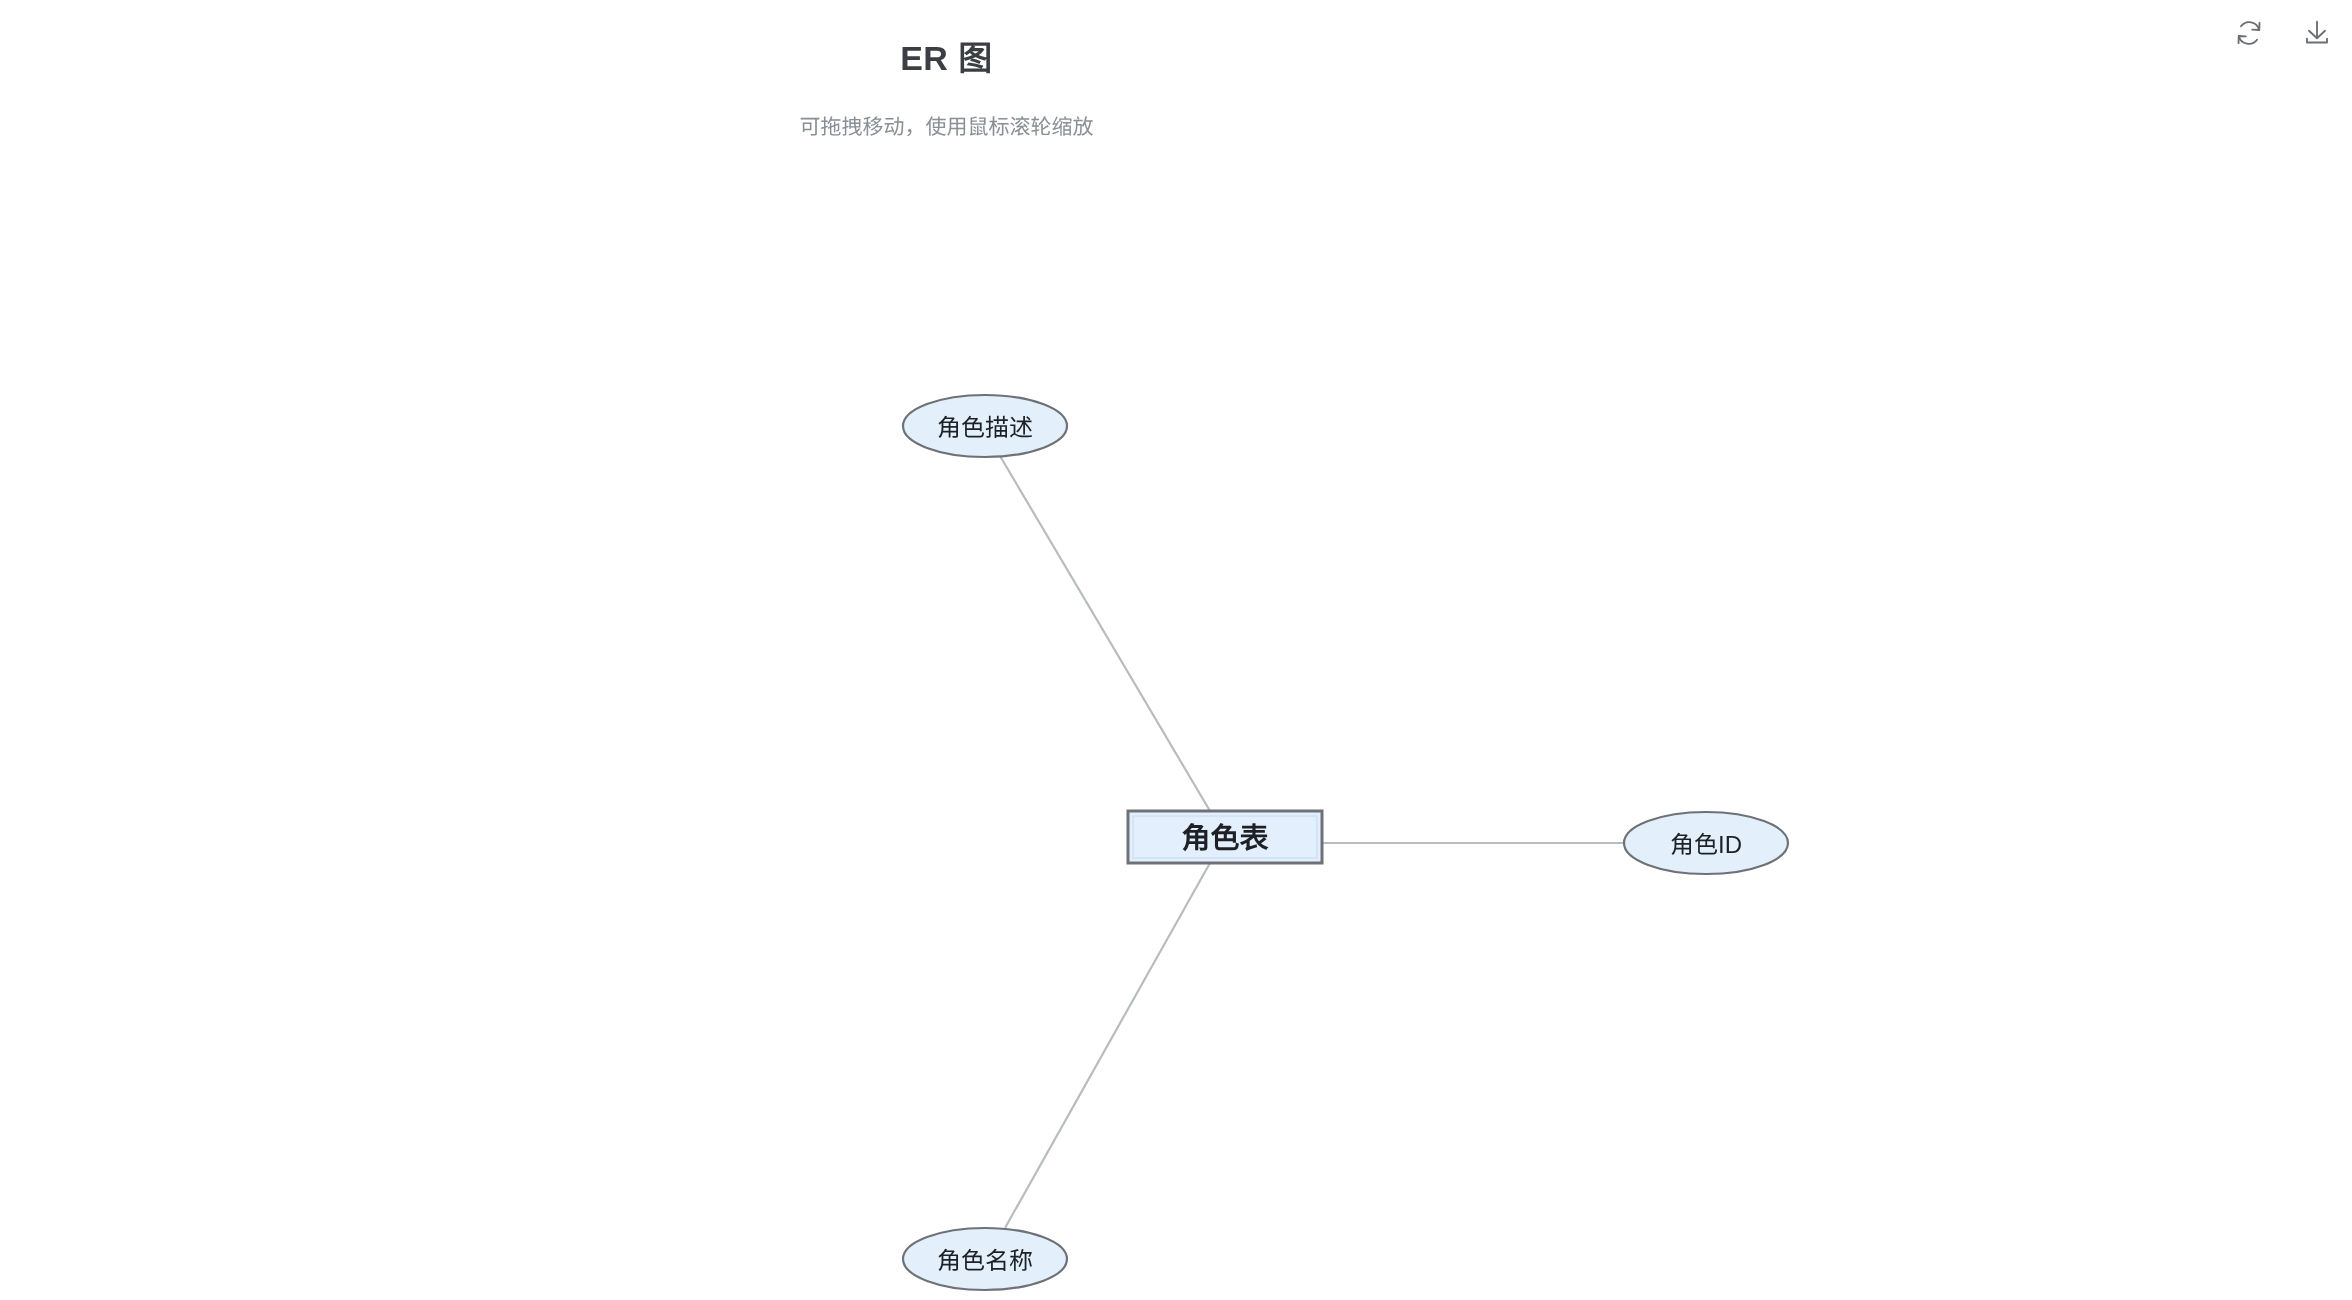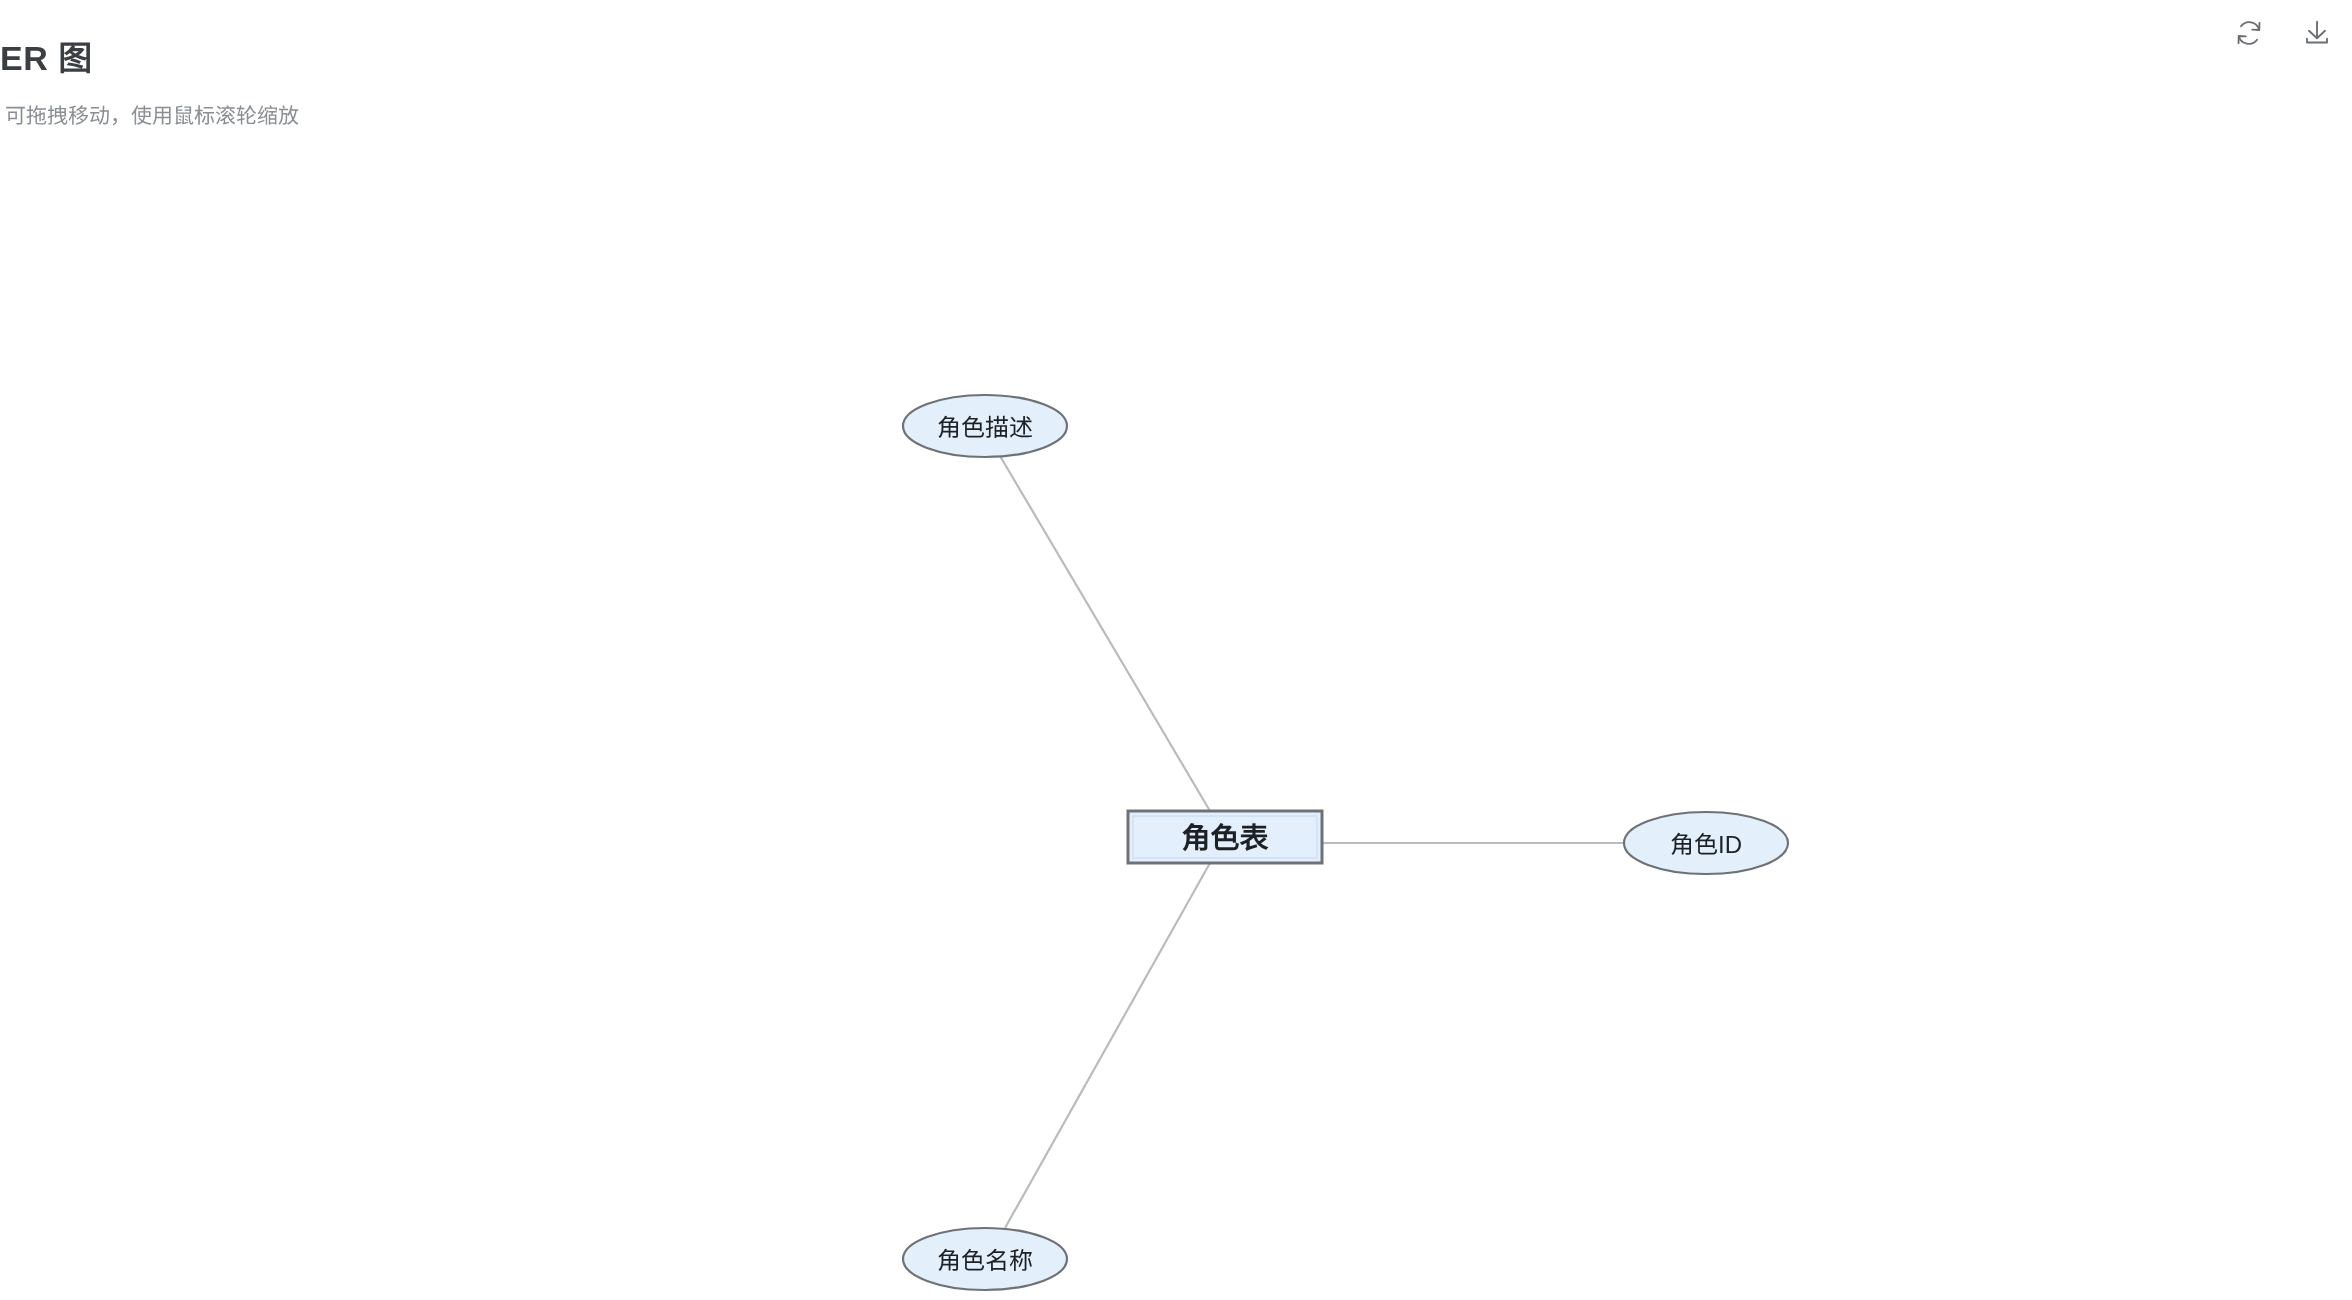--- a/index.html
+++ b/index.html
@@ -39,33 +39,34 @@
     color: #6b6f73;
   }
   .tool-btn svg { display: block; }
 
   
   .header {
     position: absolute;
     top: 0;
     left: 0;
     width: 1893px;
+    text-align: center;
     pointer-events: none;
   }
   .page-title {
     margin: 0;
     padding-top: 38px;
     font-size: 34px;
     line-height: 1.2;
     font-weight: bold;
     color: #3b3f44;
     letter-spacing: 0.5px;
   }
   .page-subtitle {
-    margin: 5px;
+    margin: 16px;
     padding-top: 18px;
     font-size: 21px;
     line-height: 1.3;
     color: #8a8f95;
     font-weight: normal;
   }
 
   
   .canvas {
     position: absolute;

